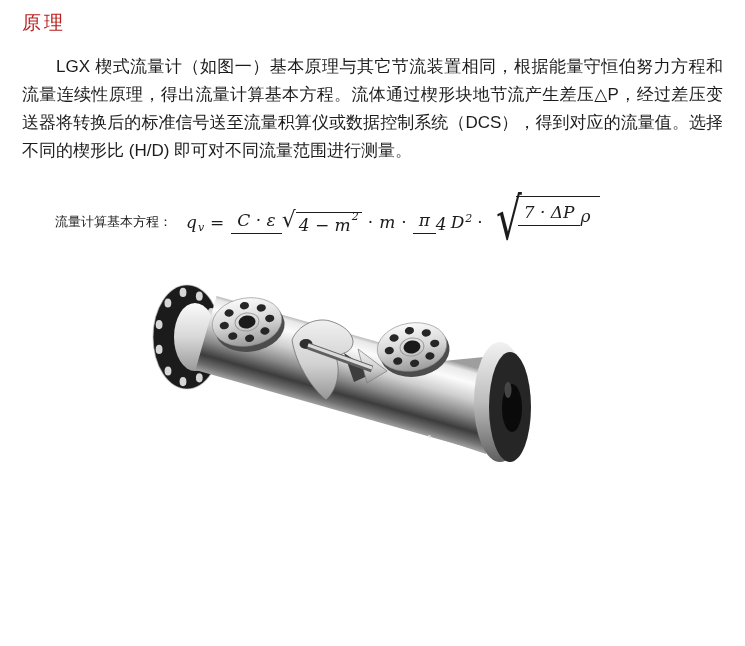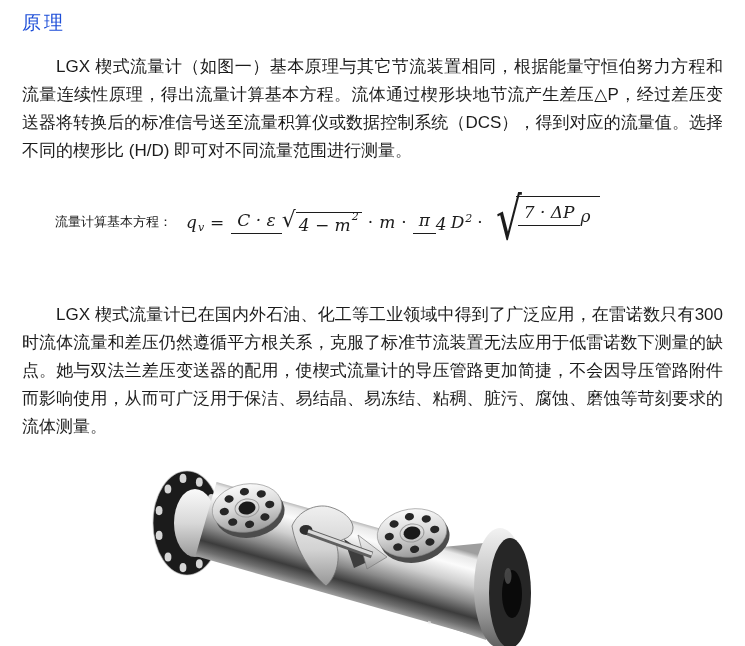--- a/index.html
+++ b/index.html
@@ -5,21 +5,21 @@
   html,body { margin:0; padding:0; }
   body {
     width:745px; height:646px; overflow:hidden;
     background:#ffffff; color:#1c1c1c;
     font-family:"Liberation Sans","DejaVu Sans",sans-serif;
   }
   .page { padding:6px 22px 0 22px; }
 
   .doc-title {
     font-size:19px; font-weight:400; margin:4px 0 0 0;
-    letter-spacing:3px; color:#1d4ed8;
+    letter-spacing:3px; color:#b91c1c;
   }
 
   .para {
     font-size:17px; line-height:28px; margin:17px 0 0 0;
     text-indent:2em; text-align:justify; color:#1c1c1c;
   }
   .para-2 { margin-top:46px; }
 
   
   .formula-row {
@@ -93,21 +93,20 @@
         <span class="content">
           <span class="frac">
             <span class="fnum">7 · ΔP</span>
             <span class="fden">ρ</span>
           </span>
         </span>
       </span>
     </span>
   </div>
 
-  <p class="para para-2">LGX 楔式流量计已在国内外石油、化工等工业领域中得到了广泛应用，在雷诺数只有300 时流体流量和差压仍然遵循平方根关系，克服了标准节流装置无法应用于低雷诺数下测量的缺点。她与双法兰差压变送器的配用，使楔式流量计的导压管路更加简捷，不会因导压管路附件而影响使用，从而可广泛用于保洁、易结晶、易冻结、粘稠、脏污、腐蚀、磨蚀等苛刻要求的流体测量。</p>
 
   <figure class="figure" style="margin-top:25px">
     <svg width="400" height="193" viewBox="0 0 400 193">
       <defs>
         <linearGradient id="pipeGrad" gradientUnits="userSpaceOnUse" x1="206" y1="53" x2="184" y2="130">
           <stop offset="0" stop-color="#9e9e9e"></stop>
           <stop offset="0.07" stop-color="#e8e8e8"></stop>
           <stop offset="0.20" stop-color="#fbfbfb"></stop>
           <stop offset="0.40" stop-color="#cfcfcf"></stop>
           <stop offset="0.60" stop-color="#8a8a8a"></stop>

